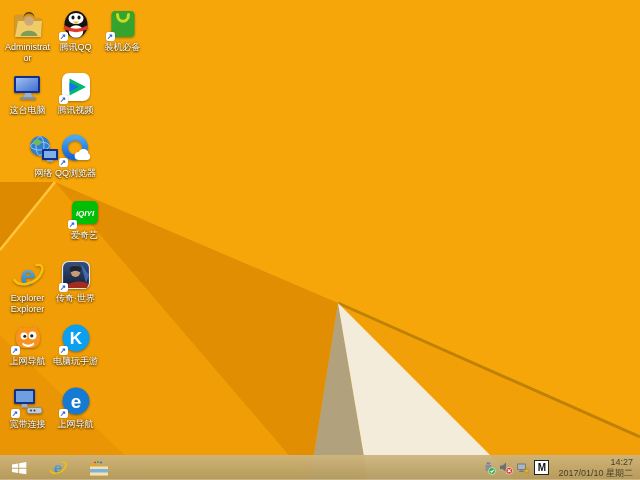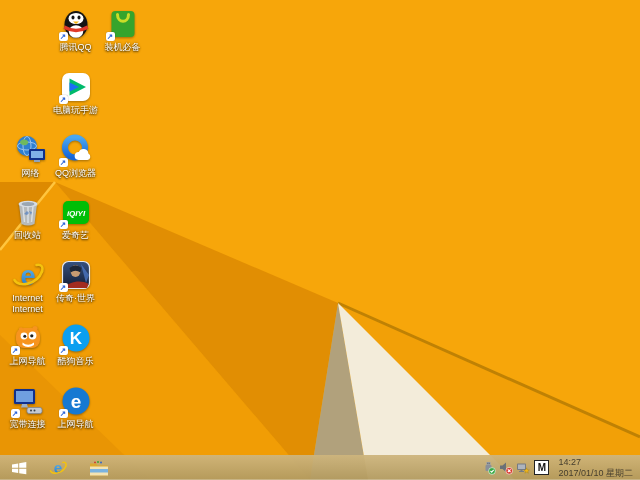--- a/index.html
+++ b/index.html
@@ -23,42 +23,42 @@
   .shortcut{
     position:absolute;left:-1px;bottom:-1px;width:9px;height:9px;background:#fff;
     border-radius:2px;display:flex;align-items:center;justify-content:center;
     font-size:7.5px;font-weight:bold;color:#2b64d9;box-shadow:0 0 1px rgba(0,0,0,.5);
     line-height:9px;
   }
 
   
   .p-r0c0{left:4px;top:8px}   .p-r0c1{left:52px;top:8px}  .p-r0c2{left:99px;top:8px}
   .p-r1c0{left:4px;top:71px}  .p-r1c1{left:52px;top:71px}
-  .p-r2c0{left:7px;top:134px} .p-r2c1{left:52px;top:134px}
-  .p-r3c0{left:4px;top:196px} .p-r3c1{left:52px;top:196px}
+  .p-r2c0{left:20px;top:134px} .p-r2c1{left:52px;top:134px}
+  .p-r3c0{left:4px;top:196px} .p-r3c1{left:61px;top:196px}
   .p-r4c0{left:4px;top:259px} .p-r4c1{left:52px;top:259px}
   .p-r5c0{left:4px;top:322px} .p-r5c1{left:52px;top:322px}
   .p-r6c0{left:4px;top:385px} .p-r6c1{left:52px;top:385px}
 
   
   .taskbar{
     position:absolute;left:0;right:0;bottom:0;height:25px;
     background:linear-gradient(var(--taskbar-bg-top,rgba(206,181,125,.95)),var(--taskbar-bg-bottom,rgba(178,154,95,.95)));
     display:flex;align-items:center;box-shadow:0 -1px 0 rgba(255,255,255,.25) inset;
   }
   .tb-btn{height:25px;display:flex;align-items:center;justify-content:center;padding:0 11px}
   .tray{margin-left:auto;display:flex;align-items:center;gap:2px;padding-right:3px}
   .tray-ico{width:15px;height:15px;display:flex;align-items:center;justify-content:center}
   .ime-box{
     width:13px;height:13px;background:#fff;border:1px solid #222;
     font-size:10px;font-weight:bold;color:#111;display:flex;align-items:center;justify-content:center;
     line-height:13px;margin:0 2px;
   }
   .clock{
-    text-align:left;font-size:9px;line-height:10.5px;color:var(--clock-text,#463e2d);
+    text-align:right;font-size:9px;line-height:10.5px;color:var(--clock-text,#463e2d);
     padding:0 4px 0 5px;white-space:nowrap;
   }
 </style>
 </head>
 <body>
 
 <div class="desktop-surface">
 
   <svg class="wallpaper" viewBox="0 0 640 480" preserveAspectRatio="none">
     <rect x="0" y="0" width="640" height="480" style="fill:var(--wallpaper-base,#f7a60a)"></rect>
@@ -66,20 +66,32 @@
     <polygon points="0,335 150,480 0,480" style="fill:var(--wallpaper-corner-dark,#e99504)"></polygon>
     <polygon points="55,182 338,303 310,480" style="fill:var(--wallpaper-facet-dark,#e18e03)"></polygon>
     <polygon points="0,182 55,182 0,250" style="fill:var(--wallpaper-wedge-dark,#dd8a01)"></polygon>
     <line x1="0" y1="250" x2="55" y2="182" style="stroke:var(--wallpaper-ridge,#ffc53e)" stroke-width="2.5"></line>
     <polygon points="338,303 640,437 640,480 515,480" style="fill:var(--wallpaper-right-facet,#f2a007)"></polygon>
     <line x1="338" y1="303" x2="640" y2="437" style="stroke:var(--wallpaper-edge-line,#bf8104)" stroke-width="3"></line>
     <polygon points="338,303 310,480 368,480" style="fill:var(--wallpaper-tan-triangle,#b1a17c)"></polygon>
     <polygon points="338,303 368,480 515,480" style="fill:var(--wallpaper-white-triangle,#f3ecda)"></polygon>
   </svg>
 
+  <div class="icon-item p-r0c0">
+    <div class="ico">
+      <svg viewBox="0 0 32 32">
+        <path d="M3 7h10l2 3h14v19H3z" fill="#cf9a31"></path>
+        <path d="M3 29l3-16h24l-1 16z" fill="#f0cc69"></path>
+        <path d="M11.5 11a5.5 5.5 0 0 1 11 0c0-5-2.3-7-5.5-7s-5.5 2-5.5 7z" fill="#574330"></path>
+        <circle cx="17" cy="13" r="4.8" fill="#cfa87b"></circle>
+        <path d="M8.5 28c1.5-7 15.5-7 17 0z" fill="#7d9c55"></path>
+      </svg>
+    </div>
+    <div class="icon-label">Administrator</div>
+  </div>
 
   <div class="icon-item p-r0c1">
     <div class="ico">
       <svg viewBox="0 0 32 32">
         <ellipse cx="16" cy="16.5" rx="11.5" ry="13.5" fill="#141414"></ellipse>
         <ellipse cx="16" cy="10.5" rx="7.5" ry="5.5" fill="#fff"></ellipse>
         <ellipse cx="13" cy="9.5" rx="1.5" ry="2" fill="#141414"></ellipse>
         <ellipse cx="19" cy="9.5" rx="1.5" ry="2" fill="#141414"></ellipse>
         <path d="M13 13.5h6l-3 2.4z" fill="#f5b50d"></path>
         <ellipse cx="16" cy="23.5" rx="7.2" ry="6.3" fill="#fff"></ellipse>
@@ -94,31 +106,48 @@
     <div class="ico">
       <svg viewBox="0 0 32 32">
         <rect x="4.5" y="3" width="23" height="26" rx="4" fill="#35a42c"></rect>
         <path d="M10.5 6.5c0 9 11 9 11 0" stroke="#cadc28" stroke-width="3" fill="none" stroke-linecap="round"></path>
       </svg>
       <span class="shortcut">↗</span>
     </div>
     <div class="icon-label">装机必备</div>
   </div>
 
+  <div class="icon-item p-r1c0">
+    <div class="ico">
+      <svg viewBox="0 0 32 32">
+        <defs>
+            <linearGradient id="scr1" x1="0" y1="0" x2="1" y2="1">
+          <stop offset="0" stop-color="#9fc0f0"></stop>
+              <stop offset="1" stop-color="#3f6fd1"></stop>
+        </linearGradient>
+          </defs>
+        <rect x="2" y="5" width="26" height="17" rx="1.5" fill="#10308c"></rect>
+        <rect x="4" y="7" width="22" height="13" fill="url(#scr1)"></rect>
+        <path d="M13 22h6l1.5 4h-9z" fill="#9fb0c4"></path>
+        <rect x="8" y="26" width="16" height="2.5" rx="1" fill="#7e92aa"></rect>
+      </svg>
+    </div>
+    <div class="icon-label">这台电脑</div>
+  </div>
 
   <div class="icon-item p-r1c1">
     <div class="ico">
       <svg viewBox="0 0 32 32">
         <rect x="2" y="2" width="28" height="28" rx="7" fill="#fff"></rect>
         <path d="M9.5 7.5L26 16 9.5 24.5z" fill="#00ba6c"></path>
         <path d="M9.5 11.5l9.5 4.5-9.5 4.5z" fill="#1b6ef3"></path>
       </svg>
       <span class="shortcut">↗</span>
     </div>
-    <div class="icon-label">电脑玩手游</div>
+    <div class="icon-label">腾讯视频</div>
   </div>
 
   <div class="icon-item p-r2c0">
     <div class="ico">
       <svg viewBox="0 0 32 32">
         <circle cx="12" cy="12" r="10" fill="#2f7fd0"></circle>
         <ellipse cx="12" cy="12" rx="9.5" ry="4" fill="none" stroke="#9cc6ee" stroke-width="1"></ellipse>
         <ellipse cx="12" cy="12" rx="4" ry="9.5" fill="none" stroke="#9cc6ee" stroke-width="1"></ellipse>
         <path d="M5.5 7c3-2.5 6.5-1.5 7.5.5s-2 4.5-5 3.5-3.5-2.5-2.5-4z" fill="#6fb95f"></path>
         <rect x="14" y="15" width="16" height="11" rx="1" fill="#10308c"></rect>
@@ -139,32 +168,20 @@
         </linearGradient>
           </defs>
         <circle cx="15" cy="13.5" r="10" fill="none" stroke="url(#qbg1)" stroke-width="6"></circle>
         <path d="M18.5 26a4 4 0 0 1 .3-8 5 5 0 0 1 9.6 1.6 3.4 3.4 0 0 1-.9 6.4z" fill="#fff"></path>
       </svg>
       <span class="shortcut">↗</span>
     </div>
     <div class="icon-label">QQ浏览器</div>
   </div>
 
-  <div class="icon-item p-r3c0">
-    <div class="ico">
-      <svg viewBox="0 0 32 32">
-        <path d="M7 8l2.5 20q6.5 3 13 0L25 8z" fill="#b7c0ca" opacity="0.92"></path>
-        <path d="M11 10l1.5 16M16 11v16M21 10l-1.5 16" stroke="#dde3e9" stroke-width="1.5" fill="none" opacity="0.9"></path>
-        <ellipse cx="16" cy="8" rx="9.5" ry="3.2" fill="#d7dde4"></ellipse>
-        <ellipse cx="16" cy="8" rx="6.5" ry="2" fill="#9aa6b2"></ellipse>
-        <path d="M12 18l3-3 2 2-2 2zM17 15l3 1-1 3z" fill="#5f87c0" opacity="0.8"></path>
-      </svg>
-    </div>
-    <div class="icon-label">回收站</div>
-  </div>
 
   <div class="icon-item p-r3c1">
     <div class="ico">
       <svg viewBox="0 0 32 32">
         <rect x="3" y="5" width="26" height="23" rx="5" fill="#00be06"></rect>
         <text x="16" y="19.5" font-size="8" font-weight="bold" font-style="italic" text-anchor="middle" fill="#fff" font-family="Liberation Sans, sans-serif">iQIYI</text>
       </svg>
       <span class="shortcut">↗</span>
     </div>
     <div class="icon-label">爱奇艺</div>
@@ -177,21 +194,21 @@
             <linearGradient id="ieg1" x1="0" y1="0" x2="0" y2="1">
           <stop offset="0" stop-color="#6fc4f2"></stop>
               <stop offset="1" stop-color="#1a6fc4"></stop>
         </linearGradient>
           </defs>
         <text x="16" y="25.5" font-size="27" font-weight="bold" text-anchor="middle" fill="url(#ieg1)" font-family="Liberation Sans, sans-serif">e</text>
         <path d="M2.5 21C6 28.5 25 26 30 12.5" stroke="#f4c20d" stroke-width="2.6" fill="none" stroke-linecap="round"></path>
         <path d="M30 12.5c1.5-5-1-7.5-5.5-6.5" stroke="#f4c20d" stroke-width="2.6" fill="none" stroke-linecap="round"></path>
       </svg>
     </div>
-    <div class="icon-label">Internet Internet</div>
+    <div class="icon-label">Explorer Explorer</div>
   </div>
 
   <div class="icon-item p-r4c1">
     <div class="ico">
       <svg viewBox="0 0 32 32">
         <defs>
             <linearGradient id="lgw1" x1="0" y1="0" x2="0" y2="1">
           <stop offset="0" stop-color="#35517f"></stop>
               <stop offset="1" stop-color="#131c33"></stop>
         </linearGradient>
@@ -225,21 +242,21 @@
   </div>
 
   <div class="icon-item p-r5c1">
     <div class="ico">
       <svg viewBox="0 0 32 32">
         <circle cx="16" cy="16" r="13.5" fill="#0b9ff0"></circle>
         <text x="16" y="22" text-anchor="middle" font-size="17" font-weight="bold" fill="#fff" font-family="Liberation Sans, sans-serif">K</text>
       </svg>
       <span class="shortcut">↗</span>
     </div>
-    <div class="icon-label">酷狗音乐</div>
+    <div class="icon-label">电脑玩手游</div>
   </div>
 
   <div class="icon-item p-r6c0">
     <div class="ico">
       <svg viewBox="0 0 32 32">
         <rect x="2" y="4" width="21" height="15" rx="1.5" fill="#10308c"></rect>
         <rect x="4" y="6" width="17" height="11" fill="#6f9fe0"></rect>
         <path d="M10 19h5l1 3.5h-7z" fill="#9fb0c4"></path>
         <rect x="15" y="22.5" width="15" height="6" rx="2" fill="#c3c9d2" stroke="#7d858f" stroke-width="0.8"></rect>
         <circle cx="19" cy="25.5" r="1" fill="#394049"></circle>

